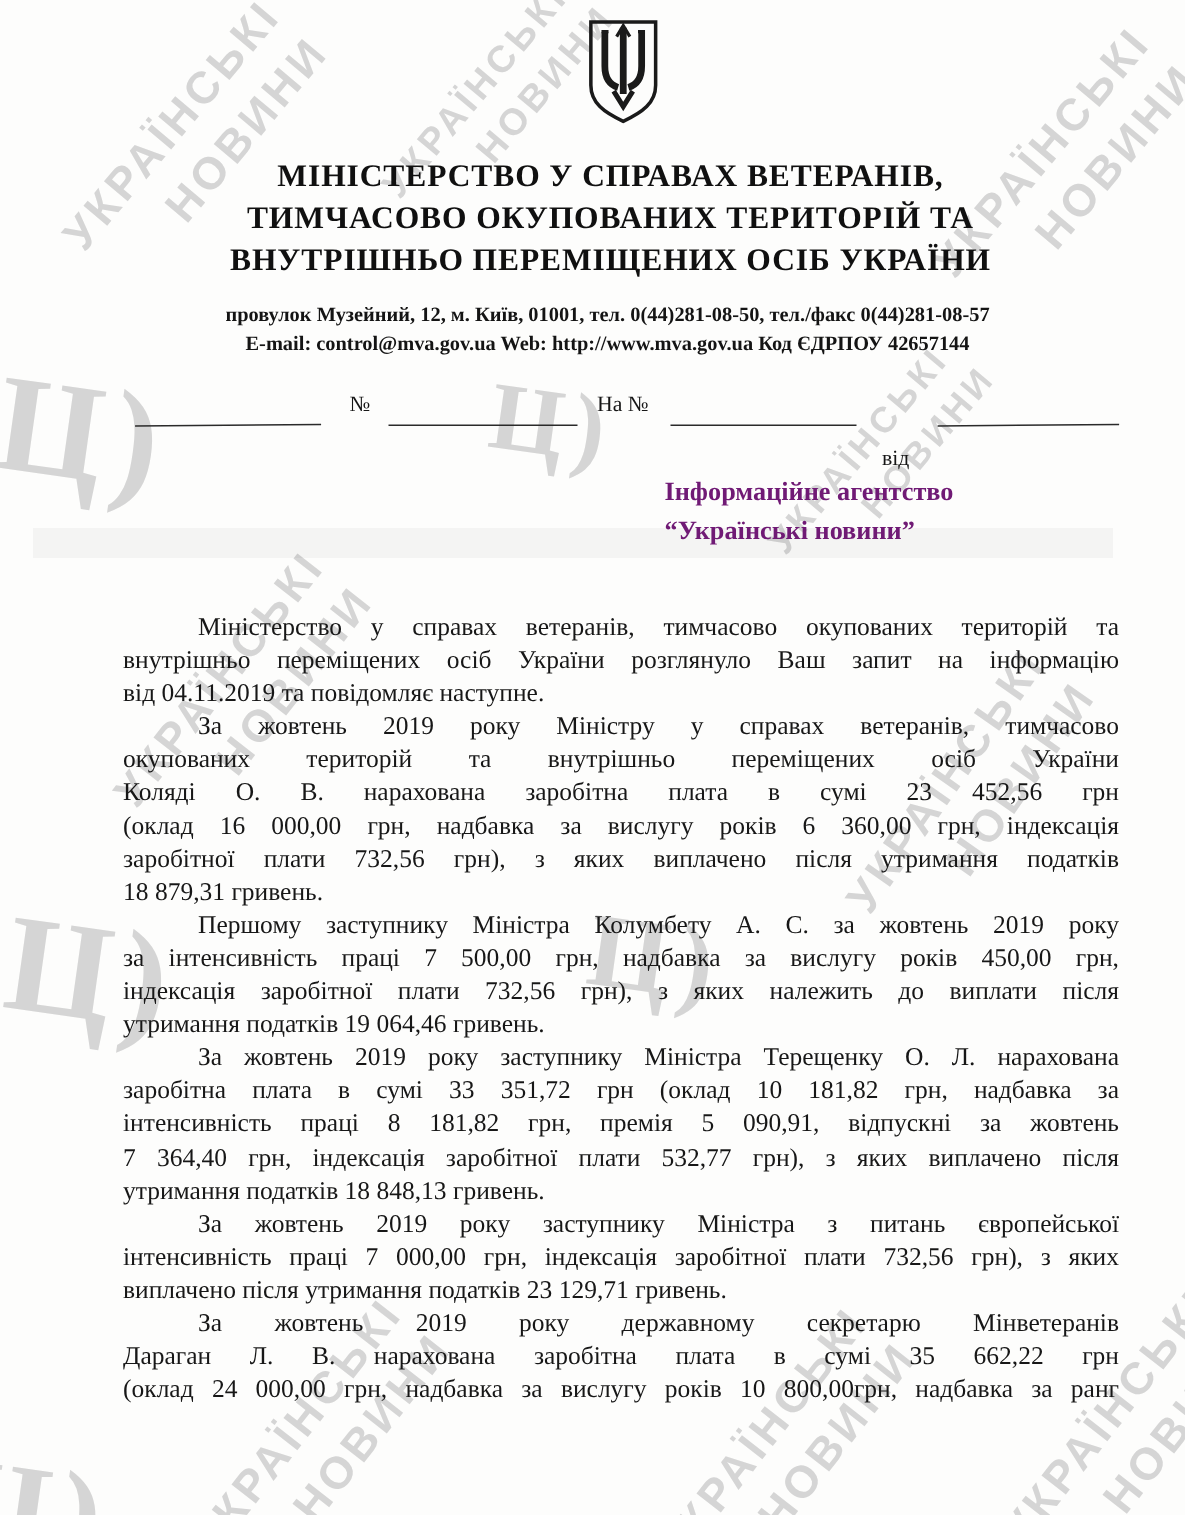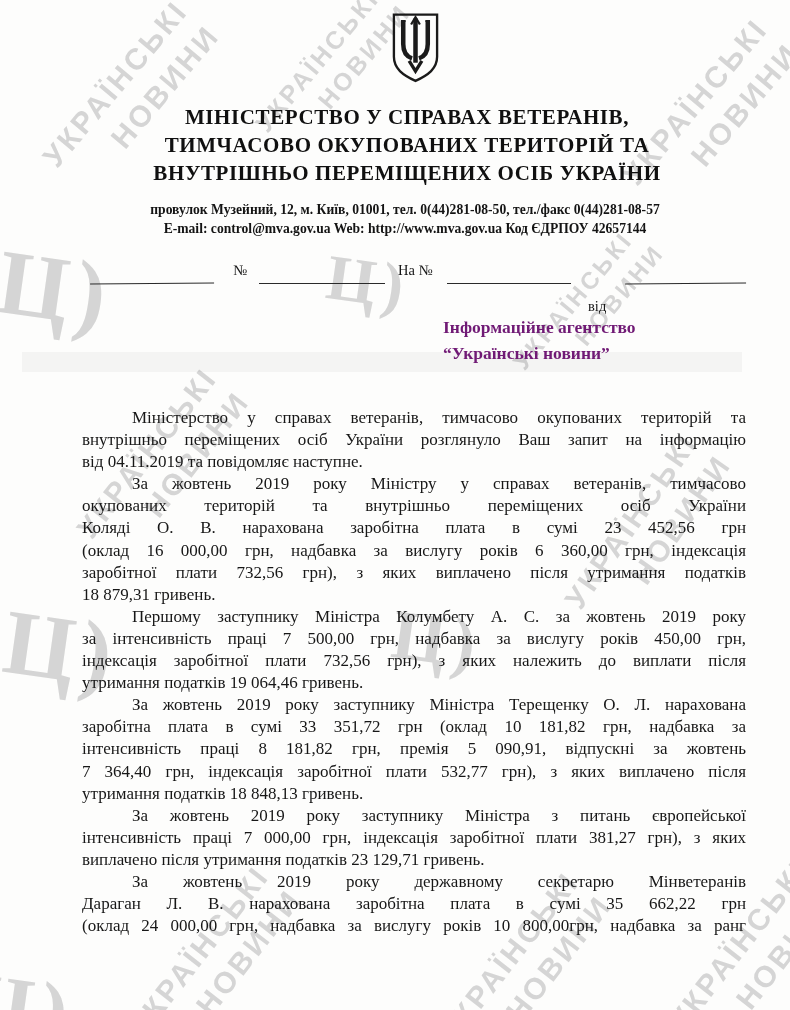--- a/index.html
+++ b/index.html
@@ -169,21 +169,21 @@
         </div>
         <div class="para">
           <div class="jline first">За жовтень 2019 року заступнику Міністра Терещенку О. Л. нарахована</div>
           <div class="jline">заробітна плата в сумі 33 351,72 грн (оклад 10 181,82 грн, надбавка за</div>
           <div class="jline">інтенсивність праці 8 181,82 грн, премія 5 090,91, відпускні за жовтень</div>
           <div class="jline">7 364,40 грн, індексація заробітної плати 532,77 грн), з яких виплачено після</div>
           <div class="jline last">утримання податків 18 848,13 гривень.</div>
         </div>
         <div class="para">
           <div class="jline first">За жовтень 2019 року заступнику Міністра з питань європейської</div>
-          <div class="jline">інтенсивність праці 7 000,00 грн, індексація заробітної плати 381,27 грн), з яких</div>
+          <div class="jline">інтенсивність праці 7 000,00 грн, індексація заробітної плати 732,56 грн), з яких</div>
           <div class="jline last">виплачено після утримання податків 23 129,71 гривень.</div>
         </div>
         <div class="para">
           <div class="jline first">За жовтень 2019 року державному секретарю Мінветеранів</div>
           <div class="jline">Дараган Л. В. нарахована заробітна плата в сумі 35 662,22 грн</div>
           <div class="jline">(оклад 24 000,00 грн, надбавка за вислугу років 10 800,00грн, надбавка за ранг</div>
         </div>
       </div>
 
   </div>

